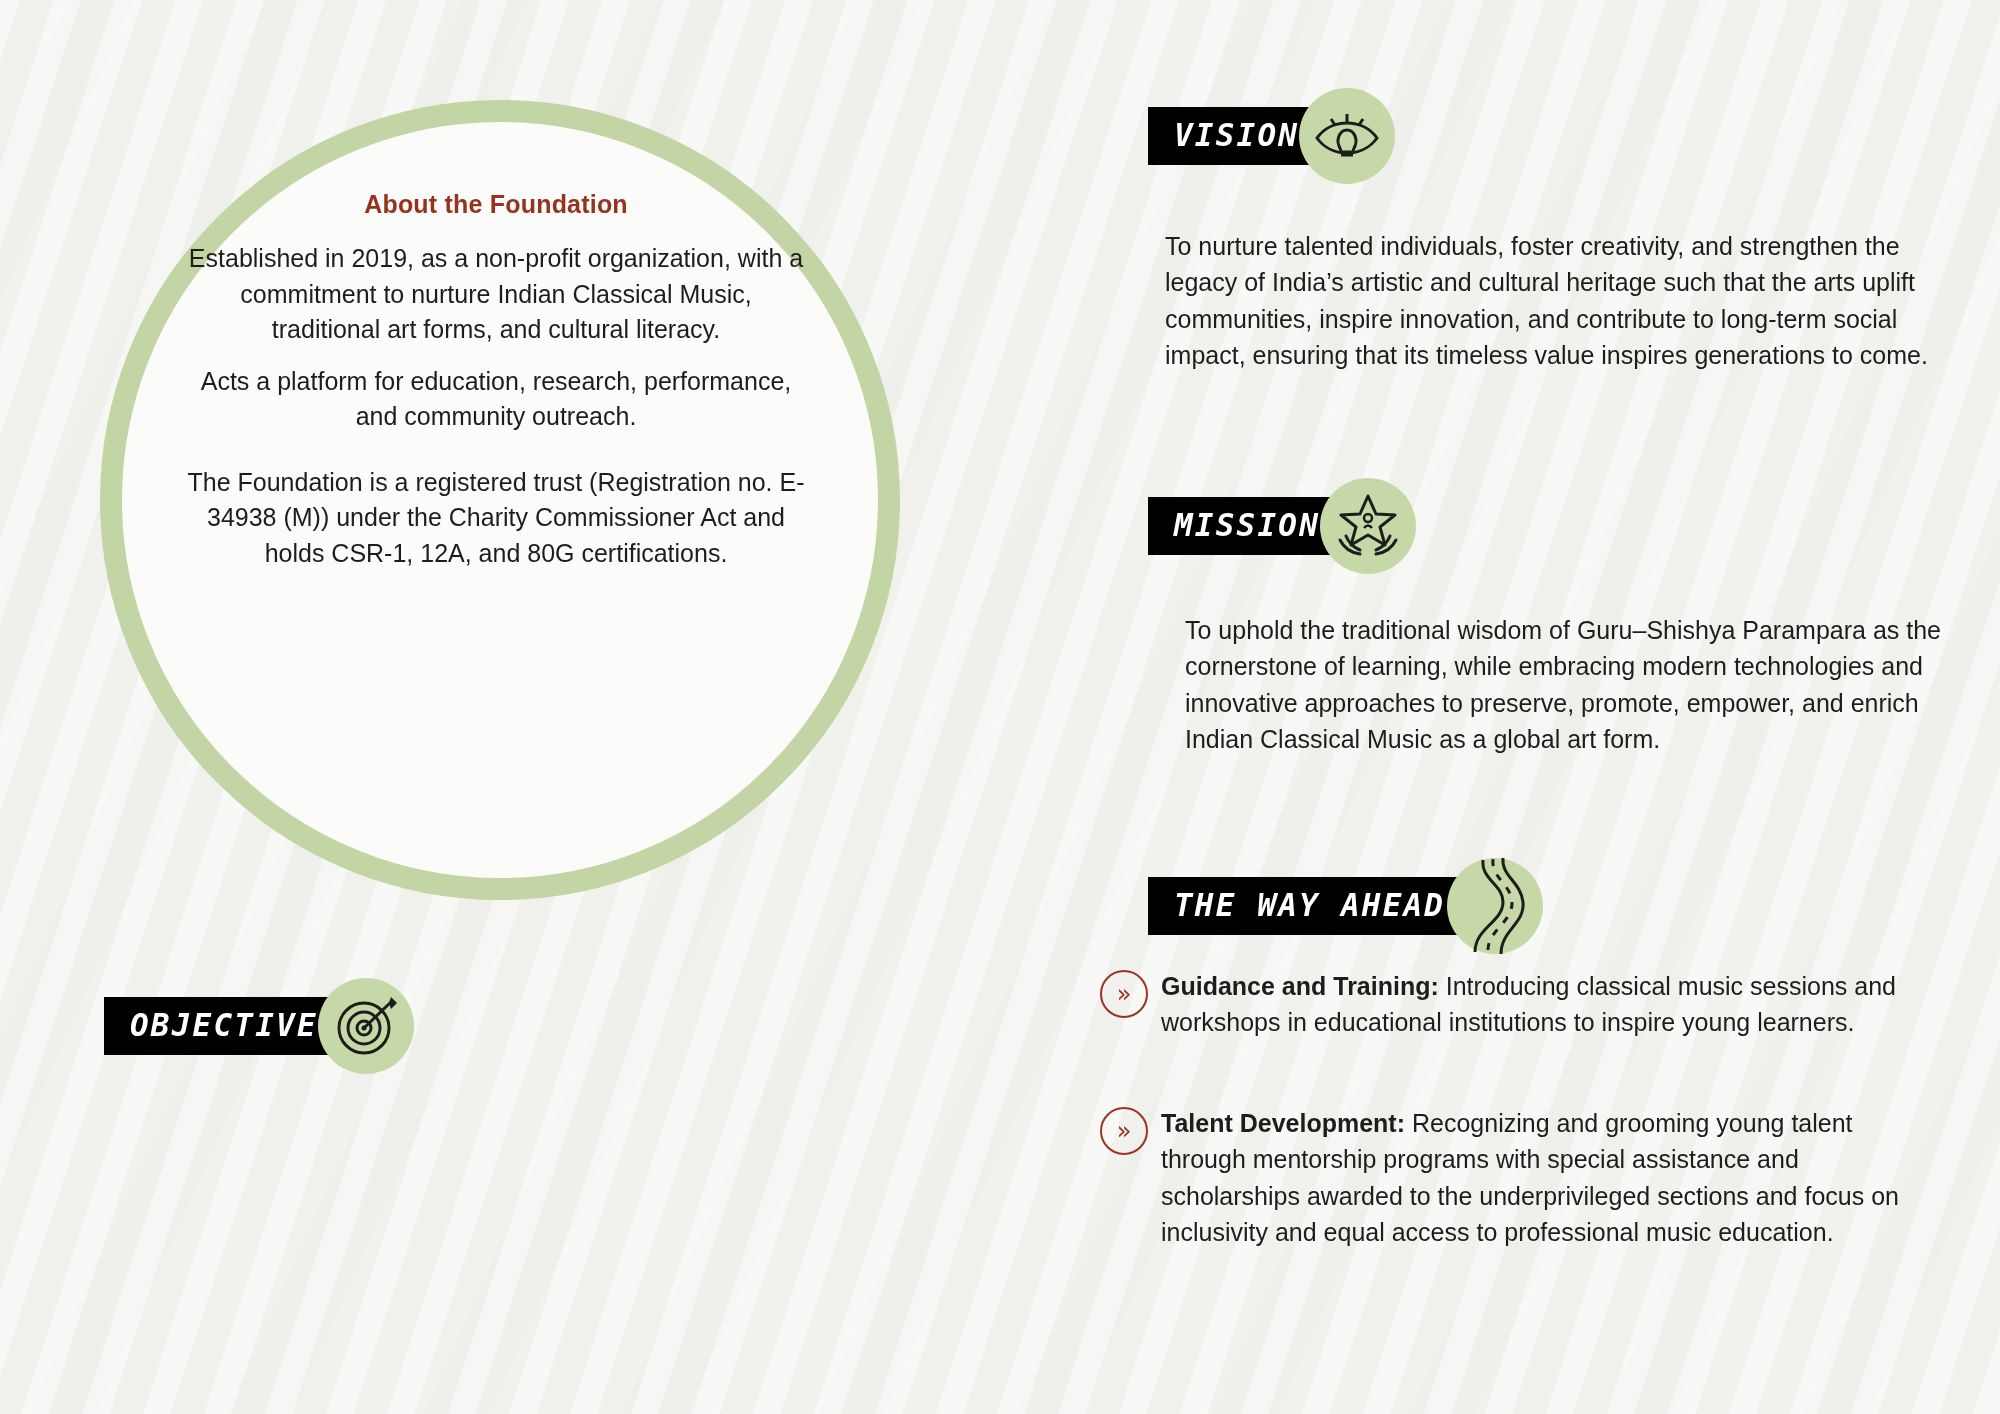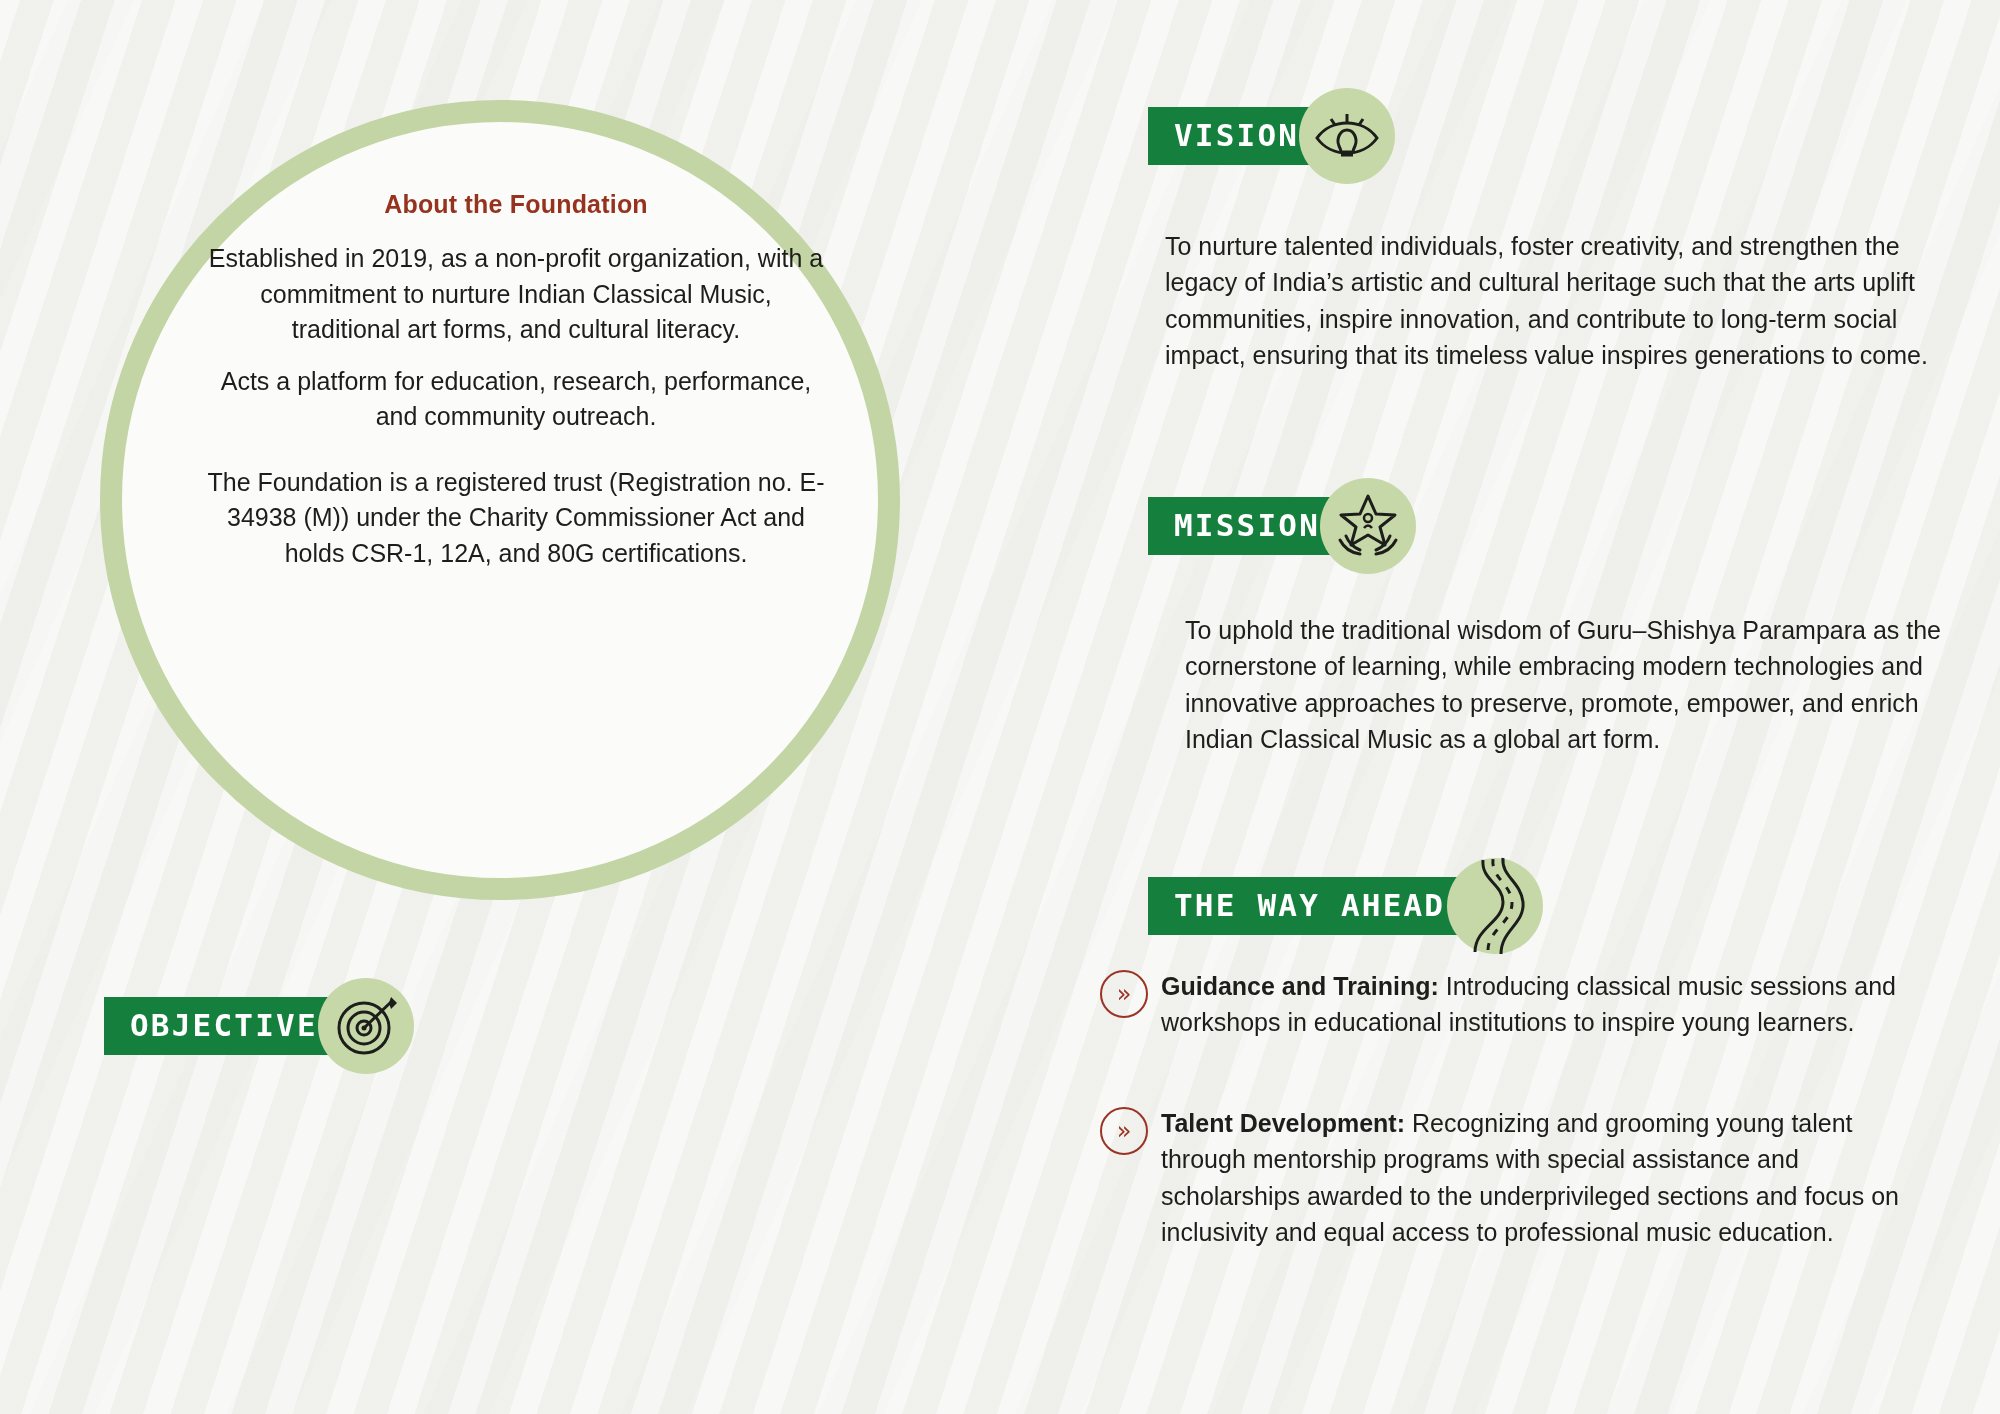--- a/index.html
+++ b/index.html
@@ -50,21 +50,21 @@
   .circle-ring {
     position: absolute;
     inset: 0;
     border-radius: 50%;
     border: 22px solid #c3d5a4;
     background: #fbfbf9;
     box-sizing: border-box;
   }
   .circle-inner {
     position: absolute;
-    left: 76px;
+    left: 56px;
     top: 48px;
     width: 680px;
     height: 690px;
     display: flex;
     flex-direction: column;
     align-items: center;
     text-align: center;
   }
   .about-title {
     color: #96331f;
@@ -83,29 +83,30 @@
   .about-para.p2 { margin-top: 16px; }
   .about-para.p3 { margin-top: 30px; }
 
   
   .sec-head {
     position: absolute;
     display: flex;
     align-items: center;
   }
   .label-box {
-    background: #15803d;
+    background: #000000;
     color: #ffffff;
     font-size: 31px;
     font-weight: bold;
     letter-spacing: 2.2px;
     padding: 13px 26px 14px 26px;
     line-height: 1;
     white-space: nowrap;
     font-family: "DejaVu Sans Mono", monospace;
+    font-style: italic;
   }
   .icon-circle {
     width: 96px;
     height: 96px;
     border-radius: 50%;
     background: #c6d8a8;
     margin-left: -26px;
     display: flex;
     align-items: center;
     justify-content: center;

